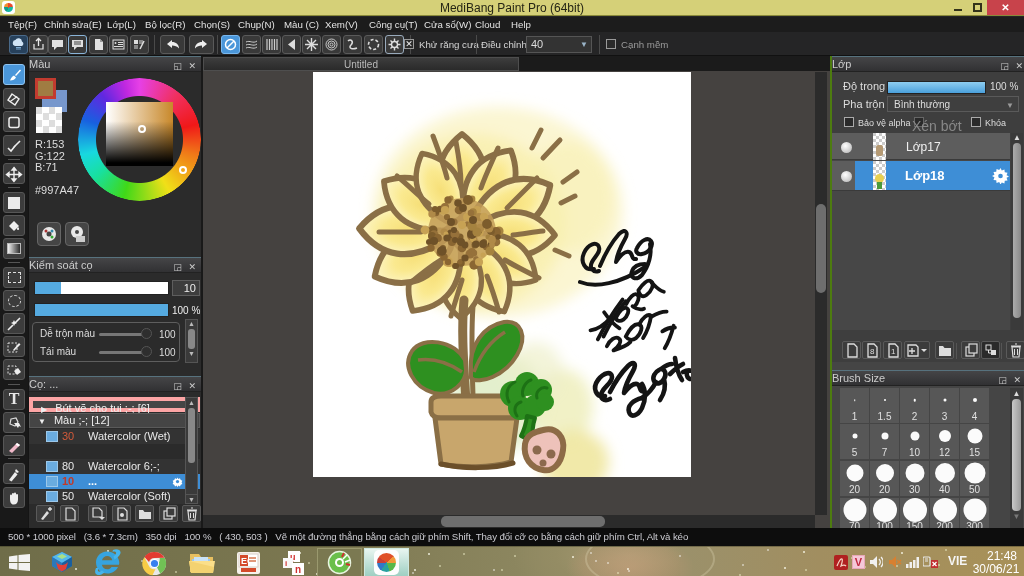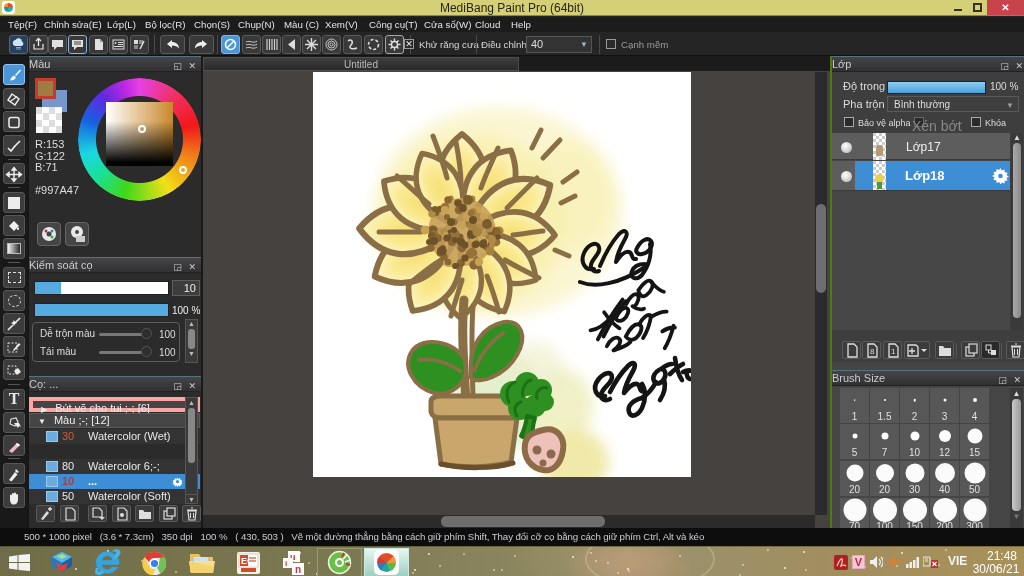--- a/index.html
+++ b/index.html
@@ -742,21 +742,21 @@
           <div class="n">300</div>
         </div>
       </div>
   <div class="abs" style="left:178px;top:26px;width:13px;height:146px;background:#3a3a3a">
    <div style="color:#ddd;font-size:8px;text-align:center;line-height:11px">▲</div>
    <div style="margin:0 2px;height:112px;background:linear-gradient(90deg,#c8c8c8,#9a9a9a);border-radius:4px"></div>
    <div style="color:#777;font-size:8px;text-align:center;line-height:11px">▼</div>
   </div>
  </div>
 </div>
-<div id="statusbar"><span style="margin-left:24px">500 * 1000 pixel&nbsp;&nbsp; (3.6 * 7.3cm)&nbsp;&nbsp; 350 dpi&nbsp;&nbsp; 100 %&nbsp;&nbsp; ( 430, 503 )&nbsp;&nbsp; Vẽ một đường thẳng bằng cách giữ phím Shift, Thay đổi cỡ cọ bằng cách giữ phím Ctrl, Alt và kéo</span></div>
+<div id="statusbar"><span style="margin-left:8px">500 * 1000 pixel&nbsp;&nbsp; (3.6 * 7.3cm)&nbsp;&nbsp; 350 dpi&nbsp;&nbsp; 100 %&nbsp;&nbsp; ( 430, 503 )&nbsp;&nbsp; Vẽ một đường thẳng bằng cách giữ phím Shift, Thay đổi cỡ cọ bằng cách giữ phím Ctrl, Alt và kéo</span></div>
 <div id="taskbar">
  <div class="abs" style="left:420px;top:0;width:260px;height:30px;background:radial-gradient(ellipse 150px 70px at 210px 8px,#a89c74 0%,#948c64 50%,transparent 78%)"></div>
     <div class="abs" style="left:540px;top:0;width:180px;height:30px;background:radial-gradient(ellipse 80px 40px at 90px 20px,rgba(205,160,125,0.55),rgba(190,150,115,0.3) 60%,transparent 80%)"></div>
  <div class="abs" style="left:585px;top:-18px;width:130px;height:60px;border-radius:50%;border:2px solid rgba(225,220,185,0.3)"></div>
     <div class="abs" style="left:0;top:0;width:1.5px;height:1.5px;border-radius:50%;box-shadow:251px 20px 0 rgba(255,255,255,0.5),141px 13px 0 rgba(255,255,255,0.5),493px 22px 0 rgba(255,255,255,0.5),75px 21px 0 rgba(255,255,240,0.75),938px 17px 0 rgba(240,240,200,0.55),572px 9px 0 rgba(255,255,240,0.75),742px 17px 0 rgba(255,255,255,0.5),864px 19px 0 rgba(240,240,200,0.55),414px 22px 0 rgba(255,255,240,0.75),245px 22px 0 rgba(255,255,240,0.75),896px 18px 0 rgba(240,240,200,0.55),767px 2px 0 rgba(255,255,255,0.5),803px 4px 0 rgba(255,255,240,0.75),784px 20px 0 rgba(255,255,240,0.75),316px 26px 0 rgba(255,255,240,0.75),851px 10px 0 rgba(240,240,200,0.55),617px 25px 0 rgba(240,240,200,0.55),739px 27px 0 rgba(240,240,200,0.55),412px 25px 0 rgba(255,255,255,0.5),463px 6px 0 rgba(240,240,200,0.55),107px 3px 0 rgba(255,255,240,0.75),514px 8px 0 rgba(240,240,200,0.55),996px 23px 0 rgba(240,240,200,0.55),805px 22px 0 rgba(240,240,200,0.55),439px 18px 0 rgba(240,240,200,0.55),595px 13px 0 rgba(255,255,255,0.5),607px 15px 0 rgba(255,255,255,0.5),245px 12px 0 rgba(255,255,255,0.5),945px 2px 0 rgba(240,240,200,0.55),628px 23px 0 rgba(255,255,255,0.5),175px 24px 0 rgba(240,240,200,0.55),995px 19px 0 rgba(255,255,255,0.5),590px 5px 0 rgba(255,255,255,0.5),679px 8px 0 rgba(255,255,255,0.5),859px 20px 0 rgba(240,240,200,0.55),299px 5px 0 rgba(255,255,240,0.75),501px 22px 0 rgba(240,240,200,0.55),98px 13px 0 rgba(255,255,240,0.75),428px 6px 0 rgba(255,255,240,0.75),308px 15px 0 rgba(240,240,200,0.55),901px 5px 0 rgba(255,255,240,0.75),627px 21px 0 rgba(255,255,240,0.75)"></div>
 
  <svg class="abs" style="left:9px;top:7px" width="21" height="17" viewBox="0 0 21 17">
       <path d="M0 2.5L8.5 1.2V8H0zM9.5 1L21 0v8H9.5zM0 9h8.5v6.8L0 14.5zM9.5 9H21v8L9.5 16z" fill="#f2f2f2"></path>
     </svg>
 

